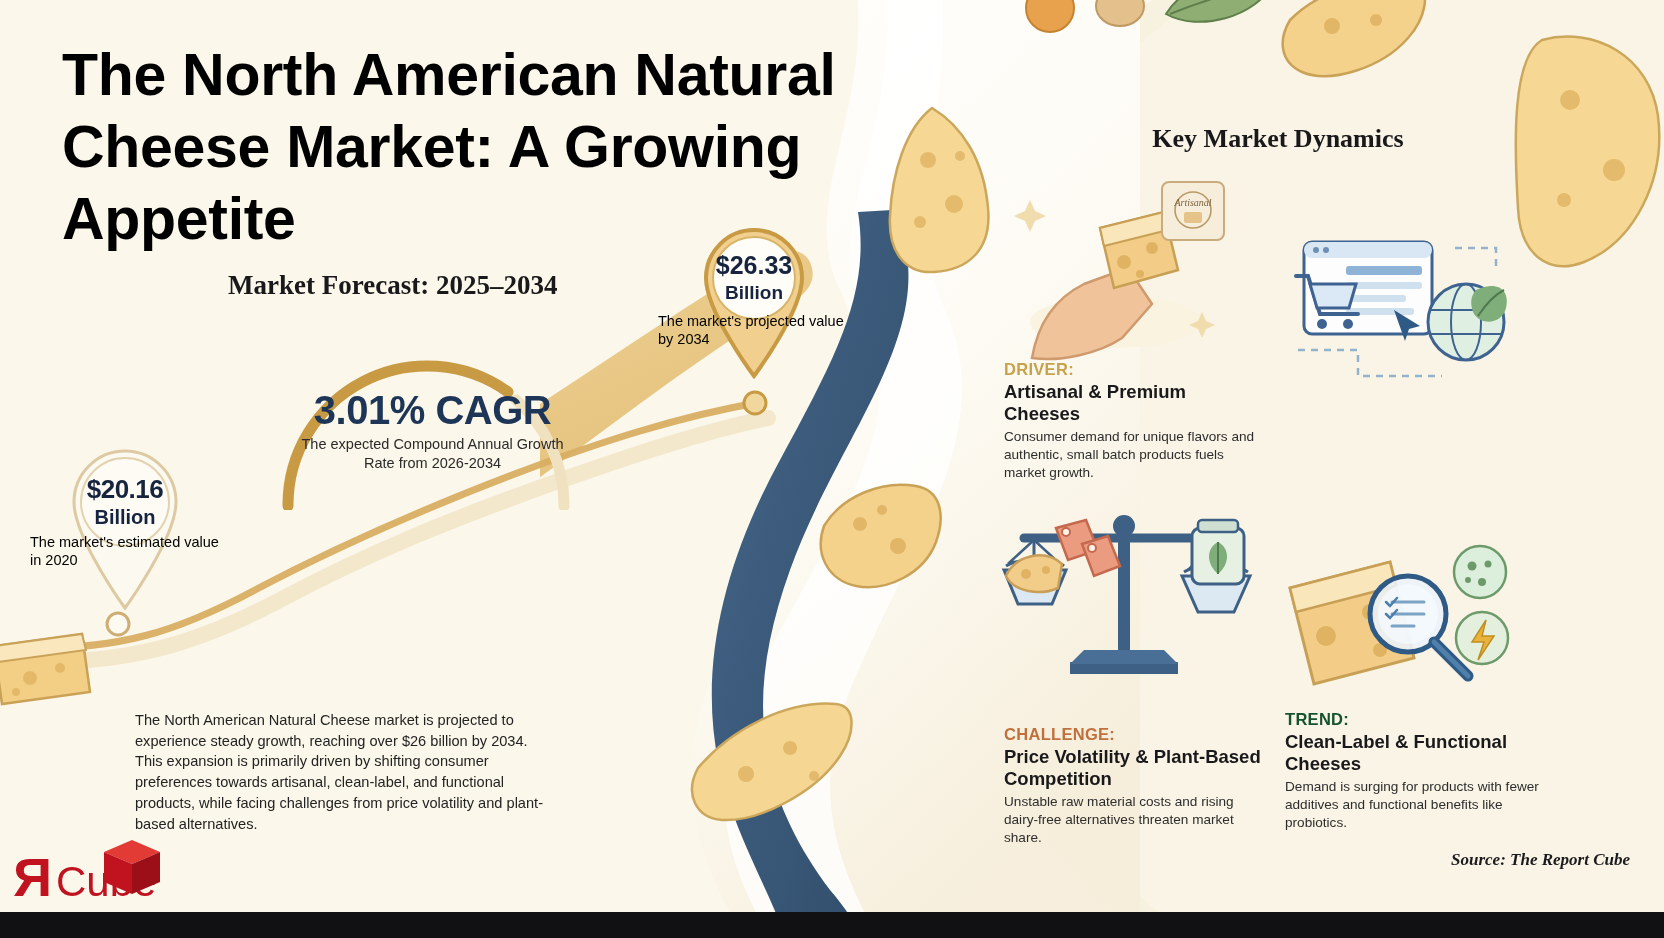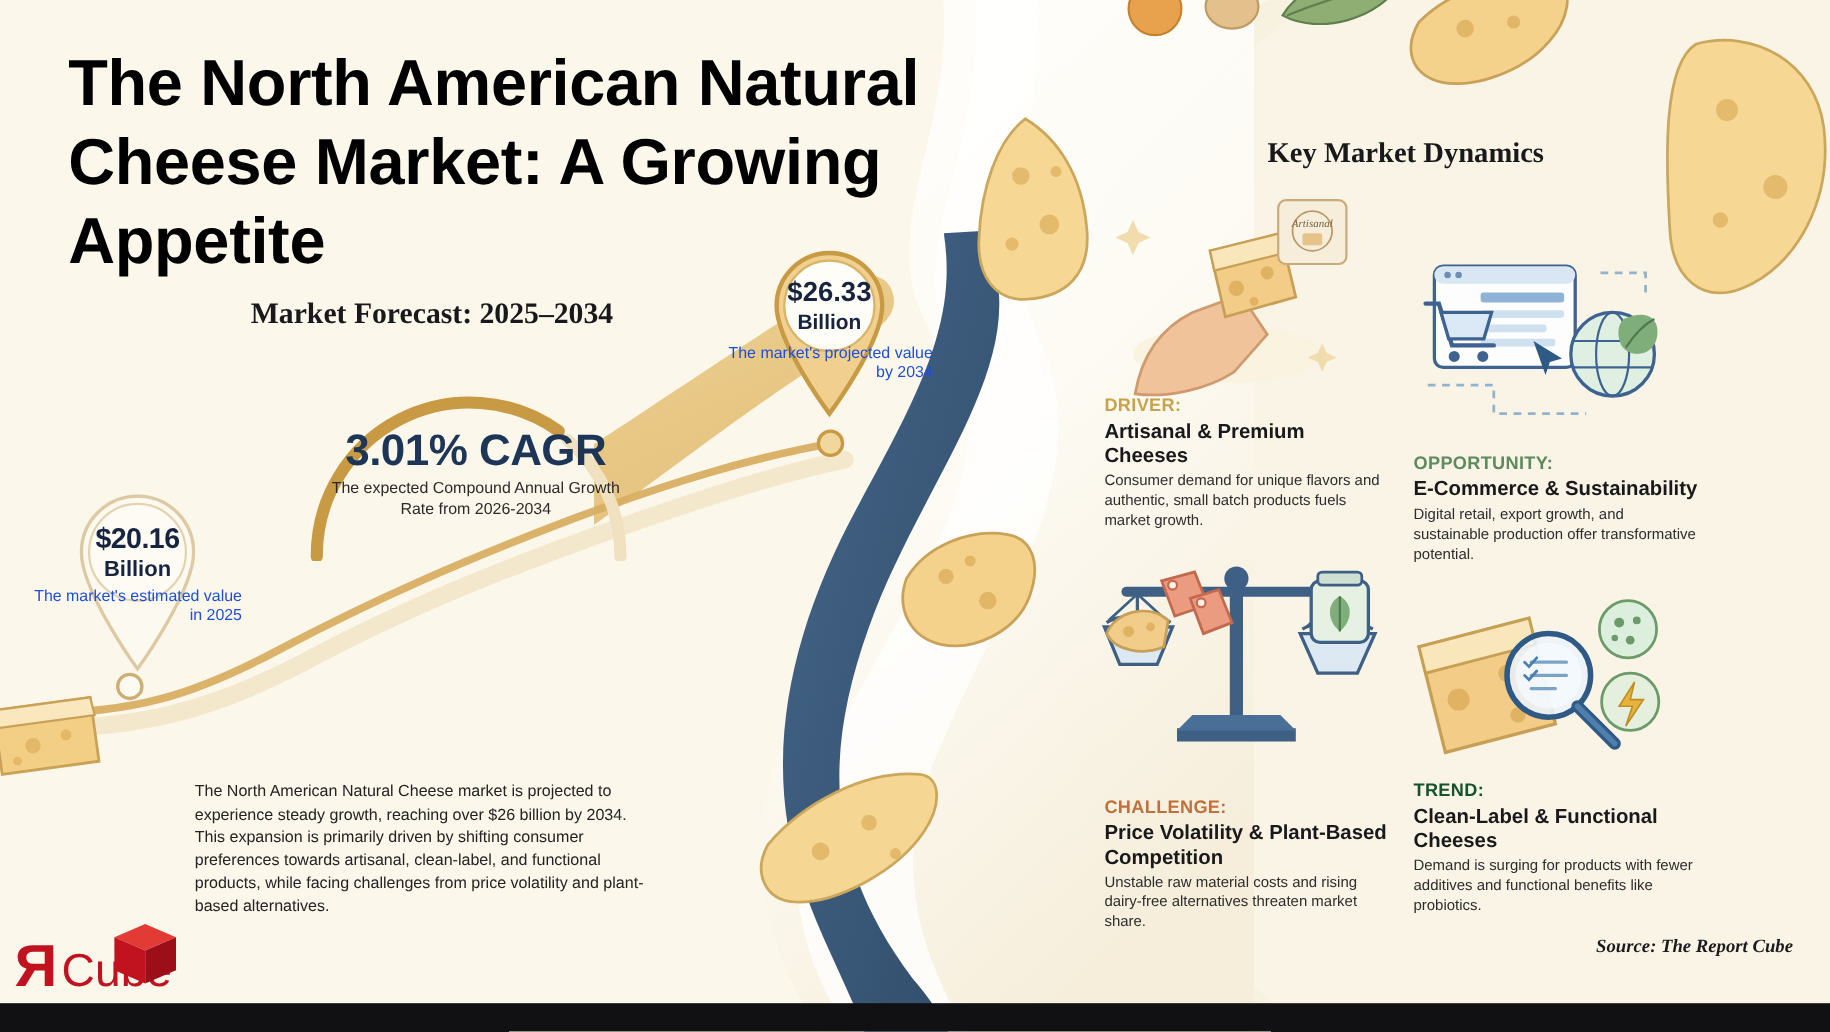--- a/index.html
+++ b/index.html
@@ -71,35 +71,35 @@
     line-height:1.1;
   }
   .cagr-desc {
     margin-top:3px;
     font-size:14.5px; line-height:1.28; color:#2a2a2a;
   }
 
   
   .pin { position:absolute; }
   .pin-label {
-    position:absolute; text-align:right; color:#1d4ed8;
+    position:absolute; text-align:left; color:#000000;
     font-size:14.5px; line-height:1.25;
   }
   .pin-val { font-weight:700; color:#16243f; letter-spacing:-0.5px; }
 
   .pin1 { left:58px; top:432px; width:134px; height:180px; }
   .pin1 .pin-val  { font-size:26px; }
   .pin1-label { left:30px; top:533px; width:190px; }
 
   .pin2 { left:692px; top:212px; width:124px; height:168px; }
   .pin2-label { left:658px; top:312px; width:190px; }
 
   .paragraph {
     position:absolute; left:135px; top:710px; width:412px;
-    font-size:14.6px; line-height:1.42; color:#232323;margin-left:42px;
+    font-size:14.6px; line-height:1.42; color:#232323;
   }
 
   
   .logo { position:absolute; left:8px; top:832px; width:180px; height:78px; }
   .logo-text {
     font-family:"Liberation Sans", sans-serif;
     font-weight:700; font-size:52px; fill:#c1121f;
   }
 
   .bottom-bar {
@@ -253,21 +253,21 @@
     <div class="cagr-value">3.01% CAGR</div>
     <div class="cagr-desc">The expected Compound Annual Growth Rate from 2026-2034</div>
   </div>
 
   <svg class="pin pin1" viewBox="0 0 134 180">
     <path d="M67,176 C67,176 16,106 16,70 A51,51 0 1 1 118,70 C118,106 67,176 67,176 Z" fill="#fcf9f0" stroke="#ddc9a2" stroke-width="3"></path>
     <circle cx="67" cy="70" r="44" fill="#fdfbf4" stroke="#e3d2ae" stroke-width="2"></circle>
     <text x="67" y="66" text-anchor="middle" class="pin-val" style="font-family:'Liberation Sans',sans-serif;font-size:26px;font-weight:700;fill:#16243f">$20.16</text>
     <text x="67" y="92" text-anchor="middle" style="font-family:'Liberation Sans',sans-serif;font-size:20px;font-weight:700;fill:#16243f">Billion</text>
   </svg>
-  <div class="pin-label pin1-label">The market's estimated value in 2025</div>
+  <div class="pin-label pin1-label">The market's estimated value in 2020</div>
 
   <svg class="pin pin2" viewBox="0 0 124 168">
     <path d="M62,164 C62,164 14,100 14,66 A48,48 0 1 1 110,66 C110,100 62,164 62,164 Z" fill="#f1cf8f" stroke="#c79a43" stroke-width="4"></path>
     <circle cx="62" cy="66" r="41" fill="#fffdf7" stroke="#d8b469" stroke-width="2"></circle>
     <text x="62" y="62" text-anchor="middle" style="font-family:'Liberation Sans',sans-serif;font-size:25px;font-weight:700;fill:#16243f">$26.33</text>
     <text x="62" y="87" text-anchor="middle" style="font-family:'Liberation Sans',sans-serif;font-size:19px;font-weight:700;fill:#16243f">Billion</text>
   </svg>
   <div class="pin-label pin2-label">The market's projected value by 2034</div>
 
   <div class="paragraph">The North American Natural Cheese market is projected to experience steady growth, reaching over $26 billion by 2034. This expansion is primarily driven by shifting consumer preferences towards artisanal, clean-label, and functional products, while facing challenges from price volatility and plant-based alternatives.</div>
@@ -391,25 +391,20 @@
       <path d="M150,102 l34,34" stroke="#4f7fab" stroke-width="5" stroke-linecap="round"></path>
     </g>
   </svg>
 
   <div class="quad quad-driver">
     <div class="kicker" style="color:#c8a24a">DRIVER:</div>
     <div class="headline">Artisanal &amp; Premium Cheeses</div>
     <div class="body">Consumer demand for unique flavors and authentic, small batch products fuels market growth.</div>
   </div>
 
-  <div class="quad quad-opportunity">
-    <div class="kicker" style="color:#5d8a5e">OPPORTUNITY:</div>
-    <div class="headline">E-Commerce &amp; Sustainability</div>
-    <div class="body">Digital retail, export growth, and sustainable production offer transformative potential.</div>
-  </div>
 
   <div class="quad quad-challenge">
     <div class="kicker" style="color:#c0703c">CHALLENGE:</div>
     <div class="headline">Price Volatility &amp; Plant-Based Competition</div>
     <div class="body">Unstable raw material costs and rising dairy-free alternatives threaten market share.</div>
   </div>
 
   <div class="quad quad-trend">
     <div class="kicker" style="color:#14532d">TREND:</div>
     <div class="headline">Clean-Label &amp; Functional Cheeses</div>

